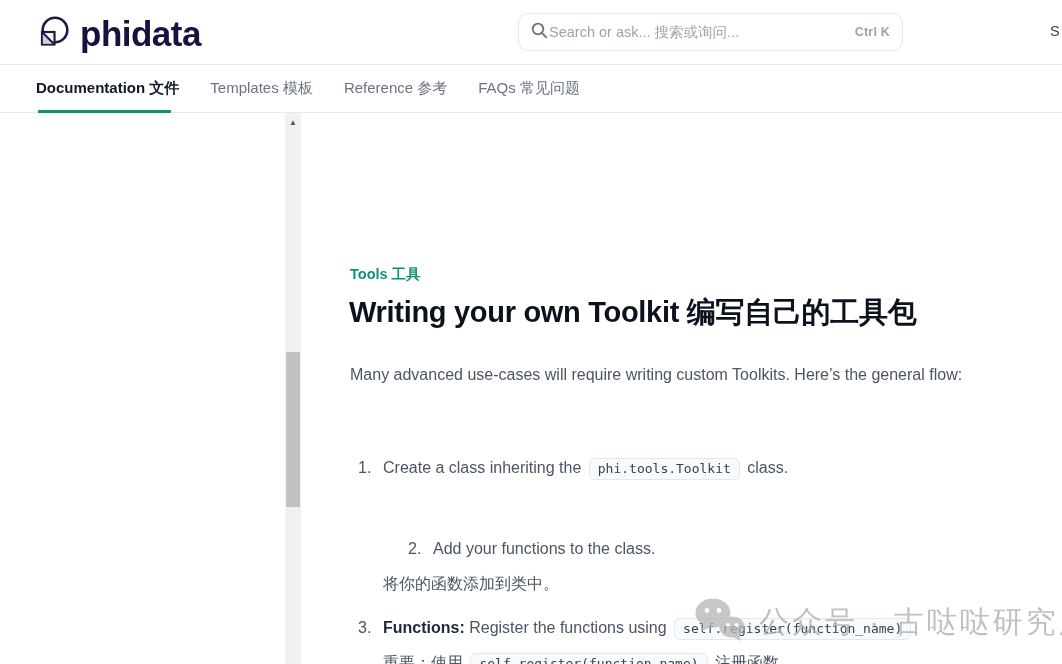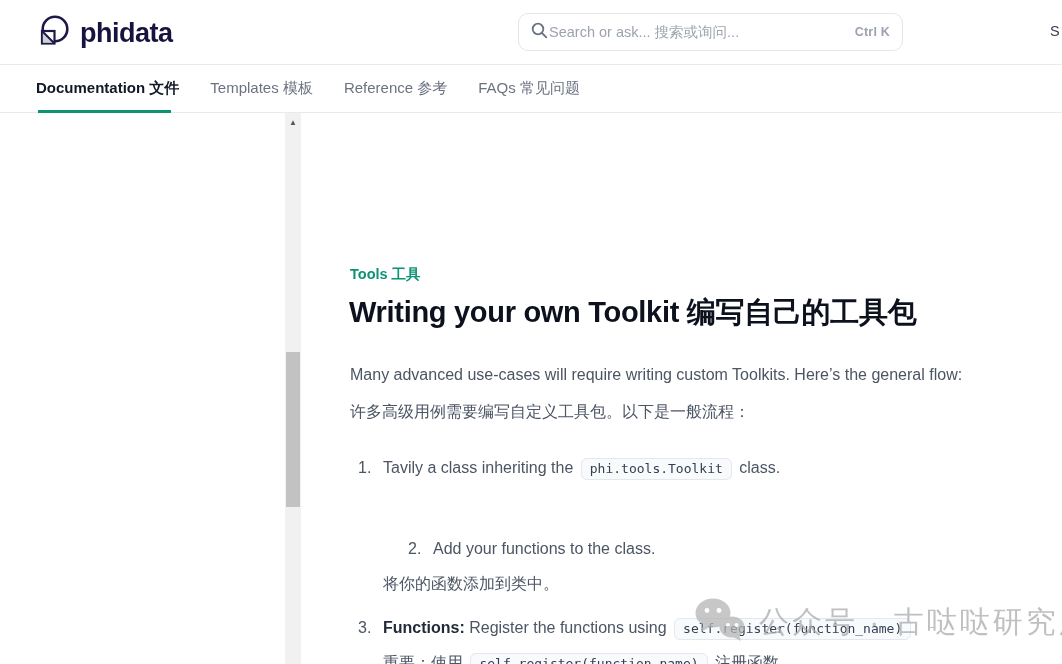--- a/index.html
+++ b/index.html
@@ -4,21 +4,21 @@
 <style>
   * { margin:0; padding:0; box-sizing:border-box; }
   html,body { width:1062px; height:664px; overflow:hidden; background:#fff;
     font-family:"Liberation Sans","DejaVu Sans",sans-serif; }
   .page { position:relative; width:1062px; height:664px; background:#fff; overflow:hidden; }
 
   
   .header { position:absolute; left:0; top:0; width:1062px; height:65px; background:#fff;
     border-bottom:1px solid #e8eaed; z-index:5; }
   .logo { position:absolute; left:37px; top:14px; display:flex; align-items:center; gap:8px; cursor:pointer; }
-  .logo-word { font-size:27px; font-weight:700; color:#17133f; letter-spacing:-0.5px; }
+  .logo-word { font-size:35px; font-weight:700; color:#17133f; letter-spacing:-0.5px; }
   .searchbar { position:absolute; left:518px; top:13px; width:385px; height:38px;
     border:1px solid #e4e6ea; border-radius:10px; background:#fff; display:flex; align-items:center;
     padding:0 12px; cursor:text; }
   .searchbar .ph { color:#9ca3af; font-size:14.5px; margin-left:1px; flex:1; }
   .searchbar .kbd { color:#9ca3af; font-size:12.5px; font-weight:700; letter-spacing:.2px; }
   .hdr-partial { position:absolute; left:1050px; top:23px; font-size:14.5px; color:#374151; white-space:nowrap; }
 
   
   .nav { position:absolute; left:0; top:65px; width:1062px; height:48px; background:#fff;
     border-bottom:1px solid #e8eaed; display:flex; align-items:center; padding-left:36px; gap:31px; z-index:4; }
@@ -120,23 +120,22 @@
   <div class="sb-track">
     <div class="sb-up">▲</div>
     <div class="sb-thumb"></div>
   </div>
 
   <div class="main">
     <div class="category">Tools 工具</div>
     <div class="h1">Writing your own Toolkit 编写自己的工具包</div>
 
     <div class="pline" style="left:350px; top:253px;">Many advanced use-cases will require writing custom Toolkits. Here’s the general flow:</div>
-    <div class="pline" style="left:350px; top:289px;">许多高级用例需要编写自定义工具包。以下是一般流程：</div>
 
-    <div class="pline" style="left:358px; top:346px;"><span class="num">1.</span><span>Tavily a class inheriting the </span><span class="codechip">phi.tools.Toolkit</span><span> class.</span></div>
+    <div class="pline" style="left:358px; top:346px;"><span class="num">1.</span><span>Create a class inheriting the </span><span class="codechip">phi.tools.Toolkit</span><span> class.</span></div>
 
     <div class="pline" style="left:377px; top:427px;margin-left:31px;"><span class="num">2.</span><span>Add your functions to the class.</span></div>
     <div class="pline" style="left:383px; top:461px;">将你的函数添加到类中。</div>
 
     <div class="pline" style="left:358px; top:506px;"><span class="num">3.</span><span class="bold-dark">Functions:</span><span> Register the functions using </span><span class="codechip">self.register(function_name)</span></div>
     <div class="pline" style="left:383px; top:540px;"><span>重要：使用 </span><span class="codechip">self.register(function_name)</span><span> 注册函数</span></div>
 
   </div>
 
   <div class="watermark">

